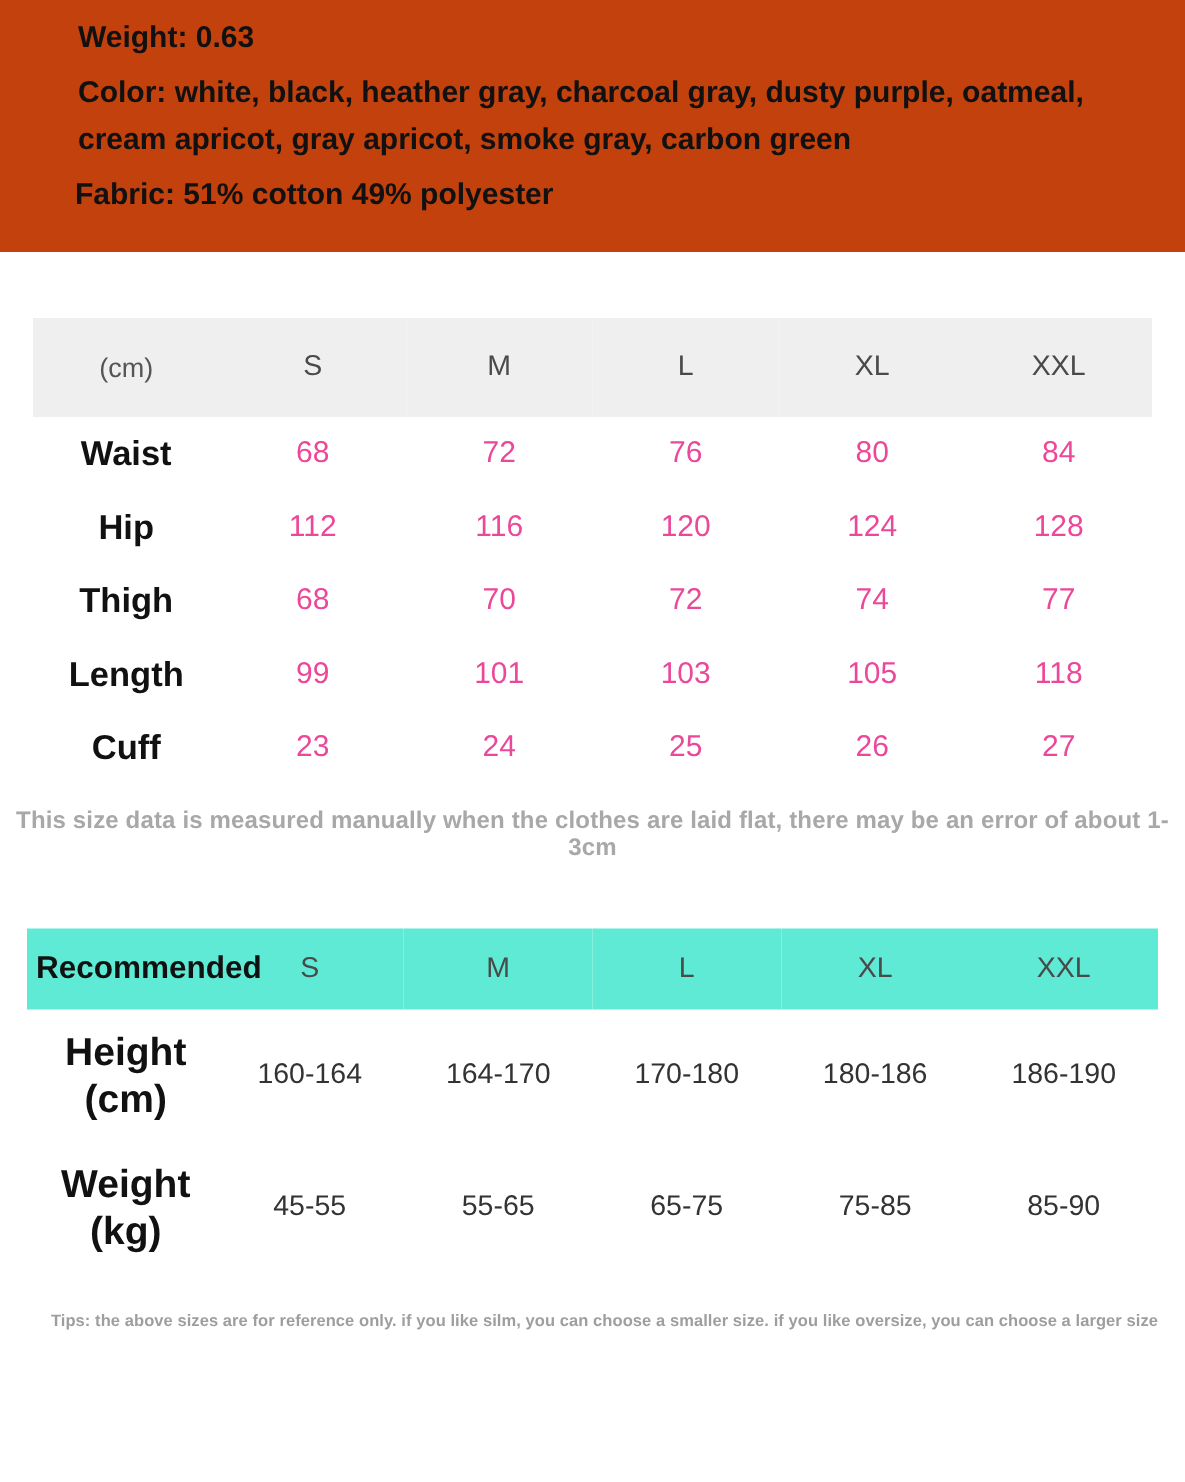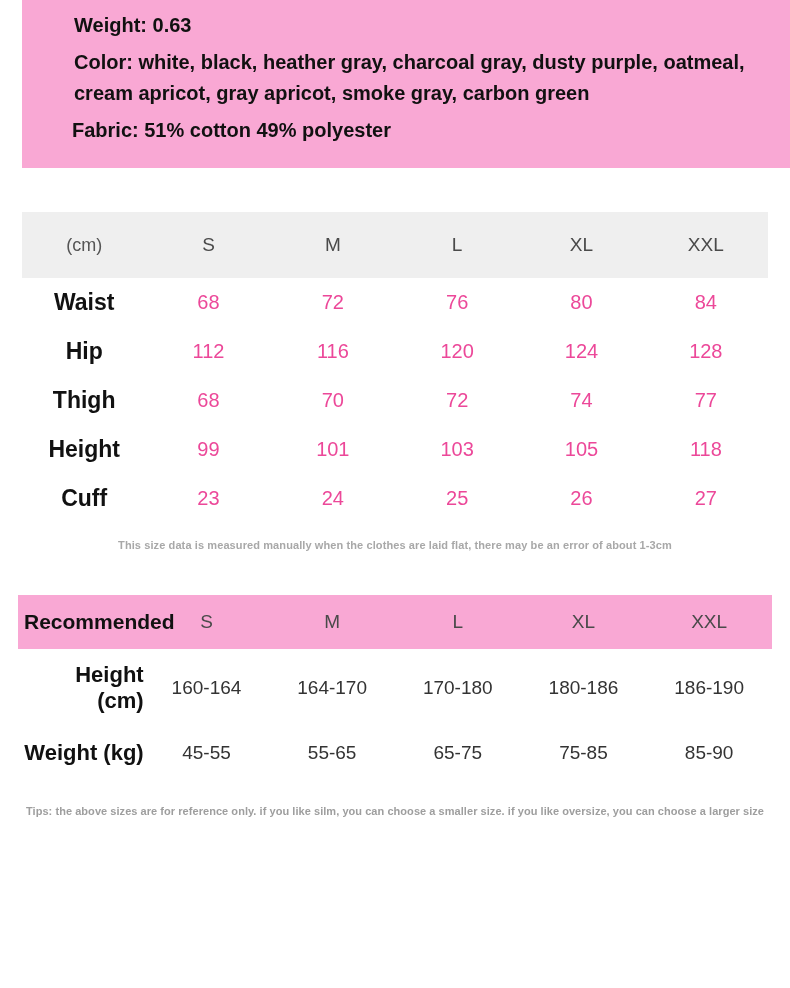--- a/index.html
+++ b/index.html
@@ -11,24 +11,23 @@
     width: 790px;
     height: 988px;
     font-family: "Liberation Sans", sans-serif;
     color: #1a1a1a;
     position: relative;
     overflow: hidden;
   }
 
   
   .spec-block {
-    background: #f9a8d4;
+    background: #c2410c;
     padding: 10px 30px 16px 52px;
     box-sizing: border-box;
-    margin-left: 22px;
   }
   .spec-line {
     font-size: 20px;
     font-weight: bold;
     line-height: 1.55;
     color: #111;
     margin: 0 0 6px 0;
   }
   .spec-line.indent-1 { margin-left: 2px; }
   .spec-line.indent-2 { margin-left: -2px; }
@@ -62,36 +61,36 @@
   }
   .size-table td.row-label {
     font-weight: bold;
     color: #111;
     font-size: 23px;
     text-align: center;
   }
 
   .note {
     text-align: center;
-    font-size: 11px;
+    font-size: 16px;
     font-weight: bold;
     color: #a8a8a8;
     margin: 16px 0 0 0;
     letter-spacing: 0.1px;
   }
 
   
   .rec-table {
     margin: 44px 18px 0 18px;
     border-collapse: collapse;
     width: 754px;
     table-layout: fixed;
   }
   .rec-table thead tr {
-    background: #f9a8d4;
+    background: #5eead4;
   }
   .rec-table th {
     font-size: 19px;
     font-weight: normal;
     color: #4a4a4a;
     padding: 15px 0;
     text-align: center;
   }
   .rec-table th.rec-head {
     font-size: 21px;
@@ -100,33 +99,33 @@
     text-align: left;
     padding-left: 6px;
   }
   .rec-table td {
     padding: 13px 0;
     text-align: center;
     font-size: 19px;
     color: #333;
   }
   .rec-table td.rec-label {
-    font-size: 22px;
-    font-weight: bold;
-    color: #111;
-    text-align: right;
+    font-size: 26px;
+    font-weight: bold;
+    color: #111;
+    text-align: center;
     padding-left: 6px;
   }
 
   .tips {
     font-size: 11px;
     font-weight: bold;
     color: #9e9e9e;
     margin: 26px 18px 0 18px;
-    text-align: center;
+    text-align: right;
     letter-spacing: 0.05px;
   }
 </style>
 </head>
 <body>
 
 <div class="spec-block">
   <p class="spec-line">Weight: 0.63</p>
   <p class="spec-line">Color: white, black, heather gray, charcoal gray, dusty purple, oatmeal, cream apricot, gray apricot, smoke gray, carbon green</p>
   <p class="spec-line indent-2">Fabric: 51% cotton 49% polyester</p>
@@ -162,21 +161,21 @@
     </tr>
     <tr>
       <td class="row-label">Thigh</td>
       <td>68</td>
       <td>70</td>
       <td>72</td>
       <td>74</td>
       <td>77</td>
     </tr>
     <tr>
-      <td class="row-label">Height</td>
+      <td class="row-label">Length</td>
       <td>99</td>
       <td>101</td>
       <td>103</td>
       <td>105</td>
       <td>118</td>
     </tr>
     <tr>
       <td class="row-label">Cuff</td>
       <td>23</td>
       <td>24</td>

